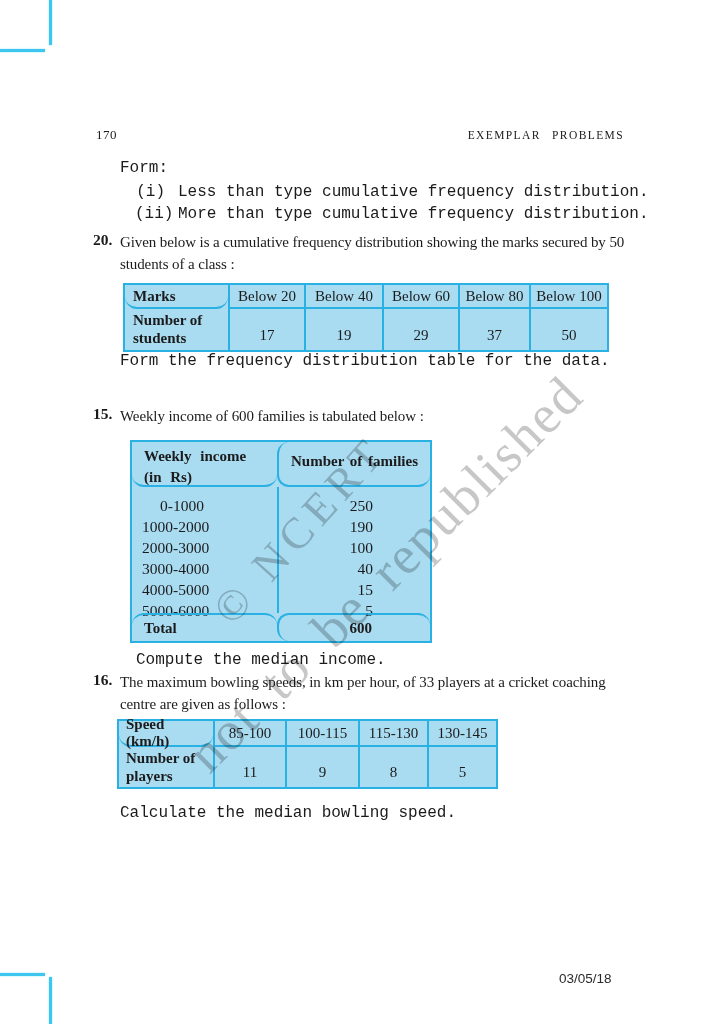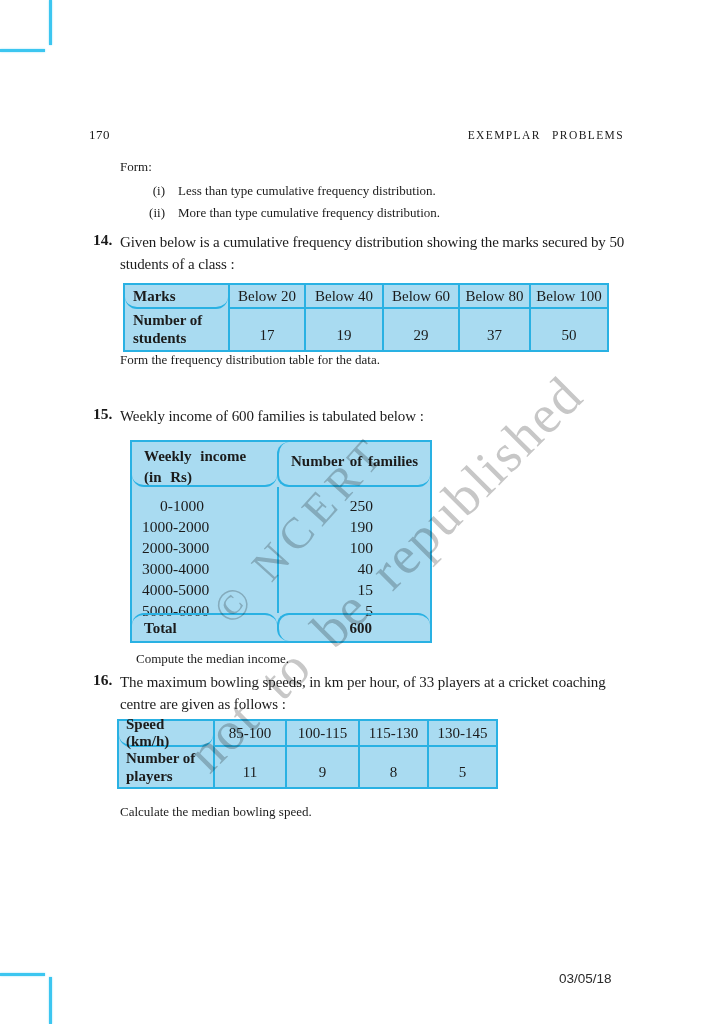--- a/index.html
+++ b/index.html
@@ -10,35 +10,35 @@
   }
 
   
   .crop { position:absolute; background:#3cc6f0; box-shadow:0 0 2px #8fdef6; }
   .crop.tl-v { left:49px; top:0;      width:3px;  height:45px; }
   .crop.tl-h { left:0;    top:49px;   width:45px; height:3px; }
   .crop.bl-h { left:0;    top:973px;  width:45px; height:3px; }
   .crop.bl-v { left:49px; top:977px;  width:3px;  height:47px; }
 
   
-  .hdr { position:absolute; left:89px; right:93px; top:127px;
+  .hdr { position:absolute; left:96px; right:93px; top:127px;
          display:flex; justify-content:space-between; align-items:baseline; }
   .pgnum { font-size:13px; letter-spacing:.5px; }
   .runhead { font-size:11.5px; letter-spacing:1.4px; word-spacing:7px; }
 
   
   .wm { position:absolute; white-space:nowrap; pointer-events:none;
         color:#bdbdbd; opacity:.85; mix-blend-mode:multiply; z-index:5; }
   .wm1 { left:300px; top:530px; font-size:44px; letter-spacing:7px;
          transform:translate(-50%,-50%) rotate(-48deg); }
   .wm2 { left:385px; top:574px; font-size:54px; letter-spacing:2px; word-spacing:12px;
          transform:translate(-50%,-50%) rotate(-45deg); }
 
   
-  .abs { position:absolute; font-size:13px; white-space:nowrap; }
+  .abs { position:absolute; font-size:16px; white-space:nowrap;font-family:Liberation Mono, monospace; }
   .form-label { left:120px; top:159px; }
   .li { left:135px; display:flex; }
   .li-1 { top:183px; } .li-2 { top:205px; }
   .li .mk { width:30px; text-align:right; margin-right:13px; flex:none; }
   .q { position:absolute; left:93px; width:534px; display:flex; white-space:normal; }
   .q-14 { top:231px; } .q-15 { top:405px; } .q-16 { top:671px; }
   .qnum { width:27px; flex:none; font-weight:bold; font-size:15.5px; }
   .qtext { flex:1; font-size:15px; line-height:22px; letter-spacing:-0.1px; }
   .foot-1 { left:120px; top:352px; }
   .foot-2 { left:136px; top:651px; }
@@ -108,21 +108,21 @@
   <div class="abs li li-1">
     <span class="mk">(i)</span>
     <span>Less than type cumulative frequency distribution.</span>
   </div>
   <div class="abs li li-2">
     <span class="mk">(ii)</span>
     <span>More than type cumulative frequency distribution.</span>
   </div>
 
   <div class="q q-14">
-    <span class="qnum">14.</span>
+    <span class="qnum">20.</span>
     <span class="qtext">Given below is a cumulative frequency distribution showing the marks secured by 50 students of a class :</span>
   </div>
 
   <div class="tbl t1">
     <div class="cell b lab bb">Marks</div>
     <div class="cell cen bb bl">Below 20</div>
     <div class="cell cen bb bl">Below 40</div>
     <div class="cell cen bb bl">Below 60</div>
     <div class="cell cen bb bl">Below 80</div>
     <div class="cell cen bb bl">Below 100</div>

